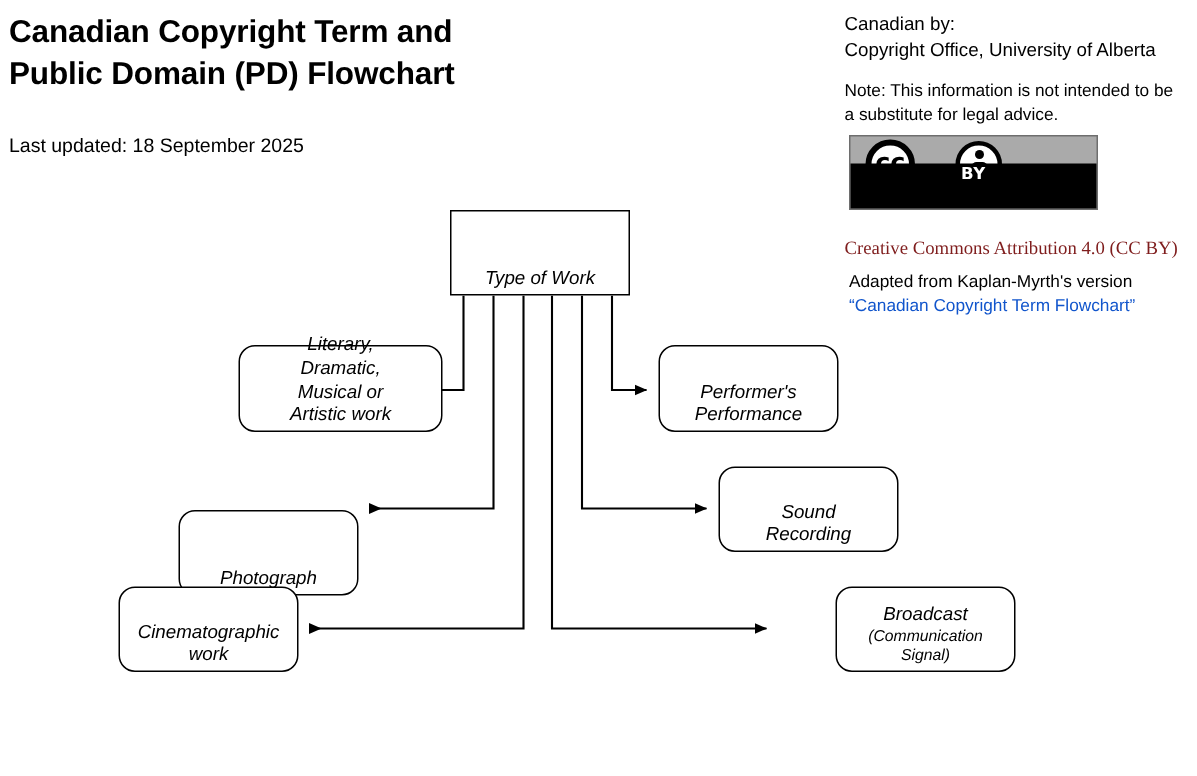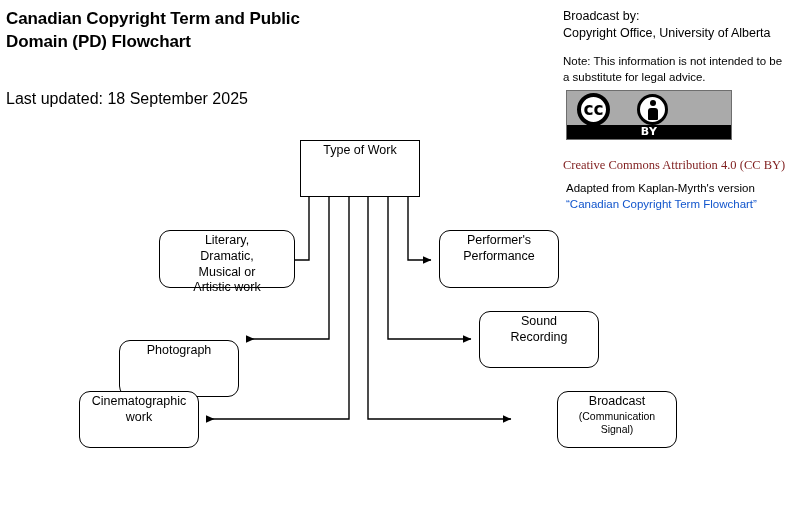--- a/index.html
+++ b/index.html
@@ -18,30 +18,30 @@
     background: #ffffff;
     overflow: hidden;
   }
 
   
   #title {
     position: absolute;
     left: 6px;
     top: 8px;
     width: 300px;
-    font-size: 17px;
+    font-size: 21px;
     font-weight: bold;
     line-height: 1.33;
     letter-spacing: -0.1px;
   }
   #last-updated {
     position: absolute;
     left: 6px;
     top: 89px;
-    font-size: 16px;
+    font-size: 13px;
     line-height: 1.2;
   }
 
   
   #meta {
     position: absolute;
     left: 563px;
     top: 8px;
     width: 232px;
   }
@@ -128,21 +128,21 @@
     width: 10px;
     height: 12px;
     background: #000000;
     border-radius: 3px 3px 1px 1px;
   }
   #cc-badge-bottom {
     position: absolute;
     left: 0;
     bottom: 0;
     width: 100%;
-    height: 14px;
+    height: 30px;
     background: #000000;
     color: #ffffff;
     font-family: "DejaVu Sans", sans-serif;
     font-weight: bold;
     font-size: 11px;
     line-height: 14px;
     text-align: center;
     letter-spacing: 0.5px;
   }
 
@@ -170,26 +170,27 @@
     white-space: nowrap;
   }
 
   
   .node {
     position: absolute;
     border: 1.4px solid #000000;
     background: #ffffff;
     box-sizing: border-box;
     display: flex;
-    align-items: flex-start;
+    align-items: flex-end;
     justify-content: center;
     text-align: center;
     font-size: 12.5px;
     line-height: 1.26;
     padding: 2px 20px;
+    font-style: italic;
   }
   .node.rounded { border-radius: 11px; }
   .node .sub {
     display: block;
     font-size: 10.5px;
     line-height: 1.3;
   }
 
   #node-type-of-work { left: 300px; top: 140px; width: 120px; height: 57px; }
   #node-literary     { left: 159px; top: 230px; width: 136px; height: 58px; }
@@ -210,21 +211,21 @@
 </style>
 </head>
 <body>
 
 <div id="page">
 
   <div id="title">Canadian Copyright Term and Public Domain (PD) Flowchart</div>
   <div id="last-updated">Last updated: 18 September 2025</div>
 
   <div id="meta">
-    <div class="meta-line">Broadcast by:</div>
+    <div class="meta-line">Canadian by:</div>
     <div class="meta-line">Copyright Office, University of Alberta</div>
     <div id="note">Note:  This information is not intended to be a substitute for legal advice.</div>
   </div>
 
   <div id="cc-badge">
     <div id="cc-badge-top">
       <div class="cc-circle" id="cc-glyph-circle"></div>
       <div id="cc-glyph-text">cc</div>
       <div class="cc-circle" id="by-glyph-circle"></div>
       <div id="by-person">

